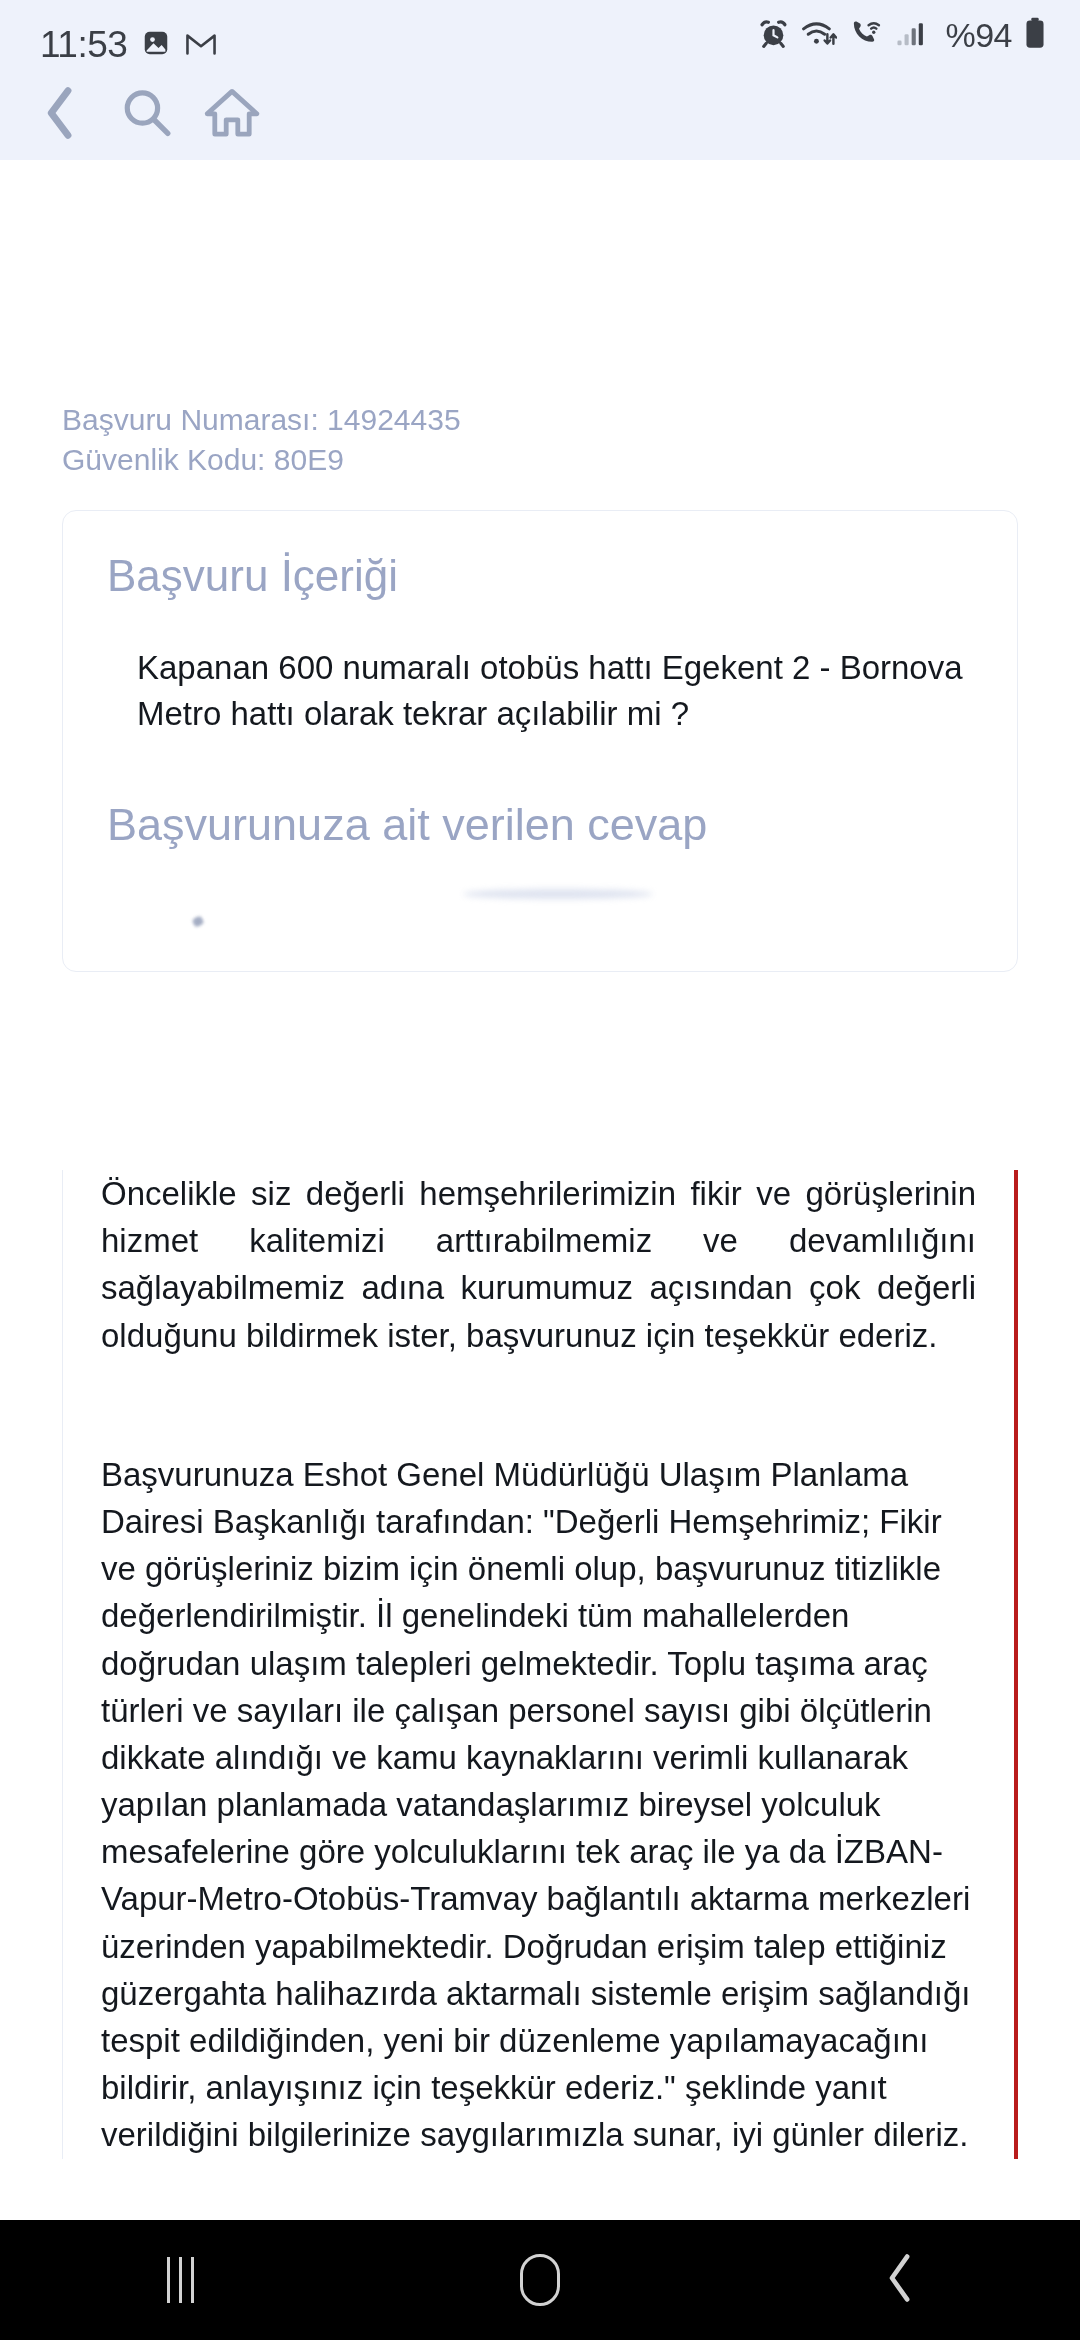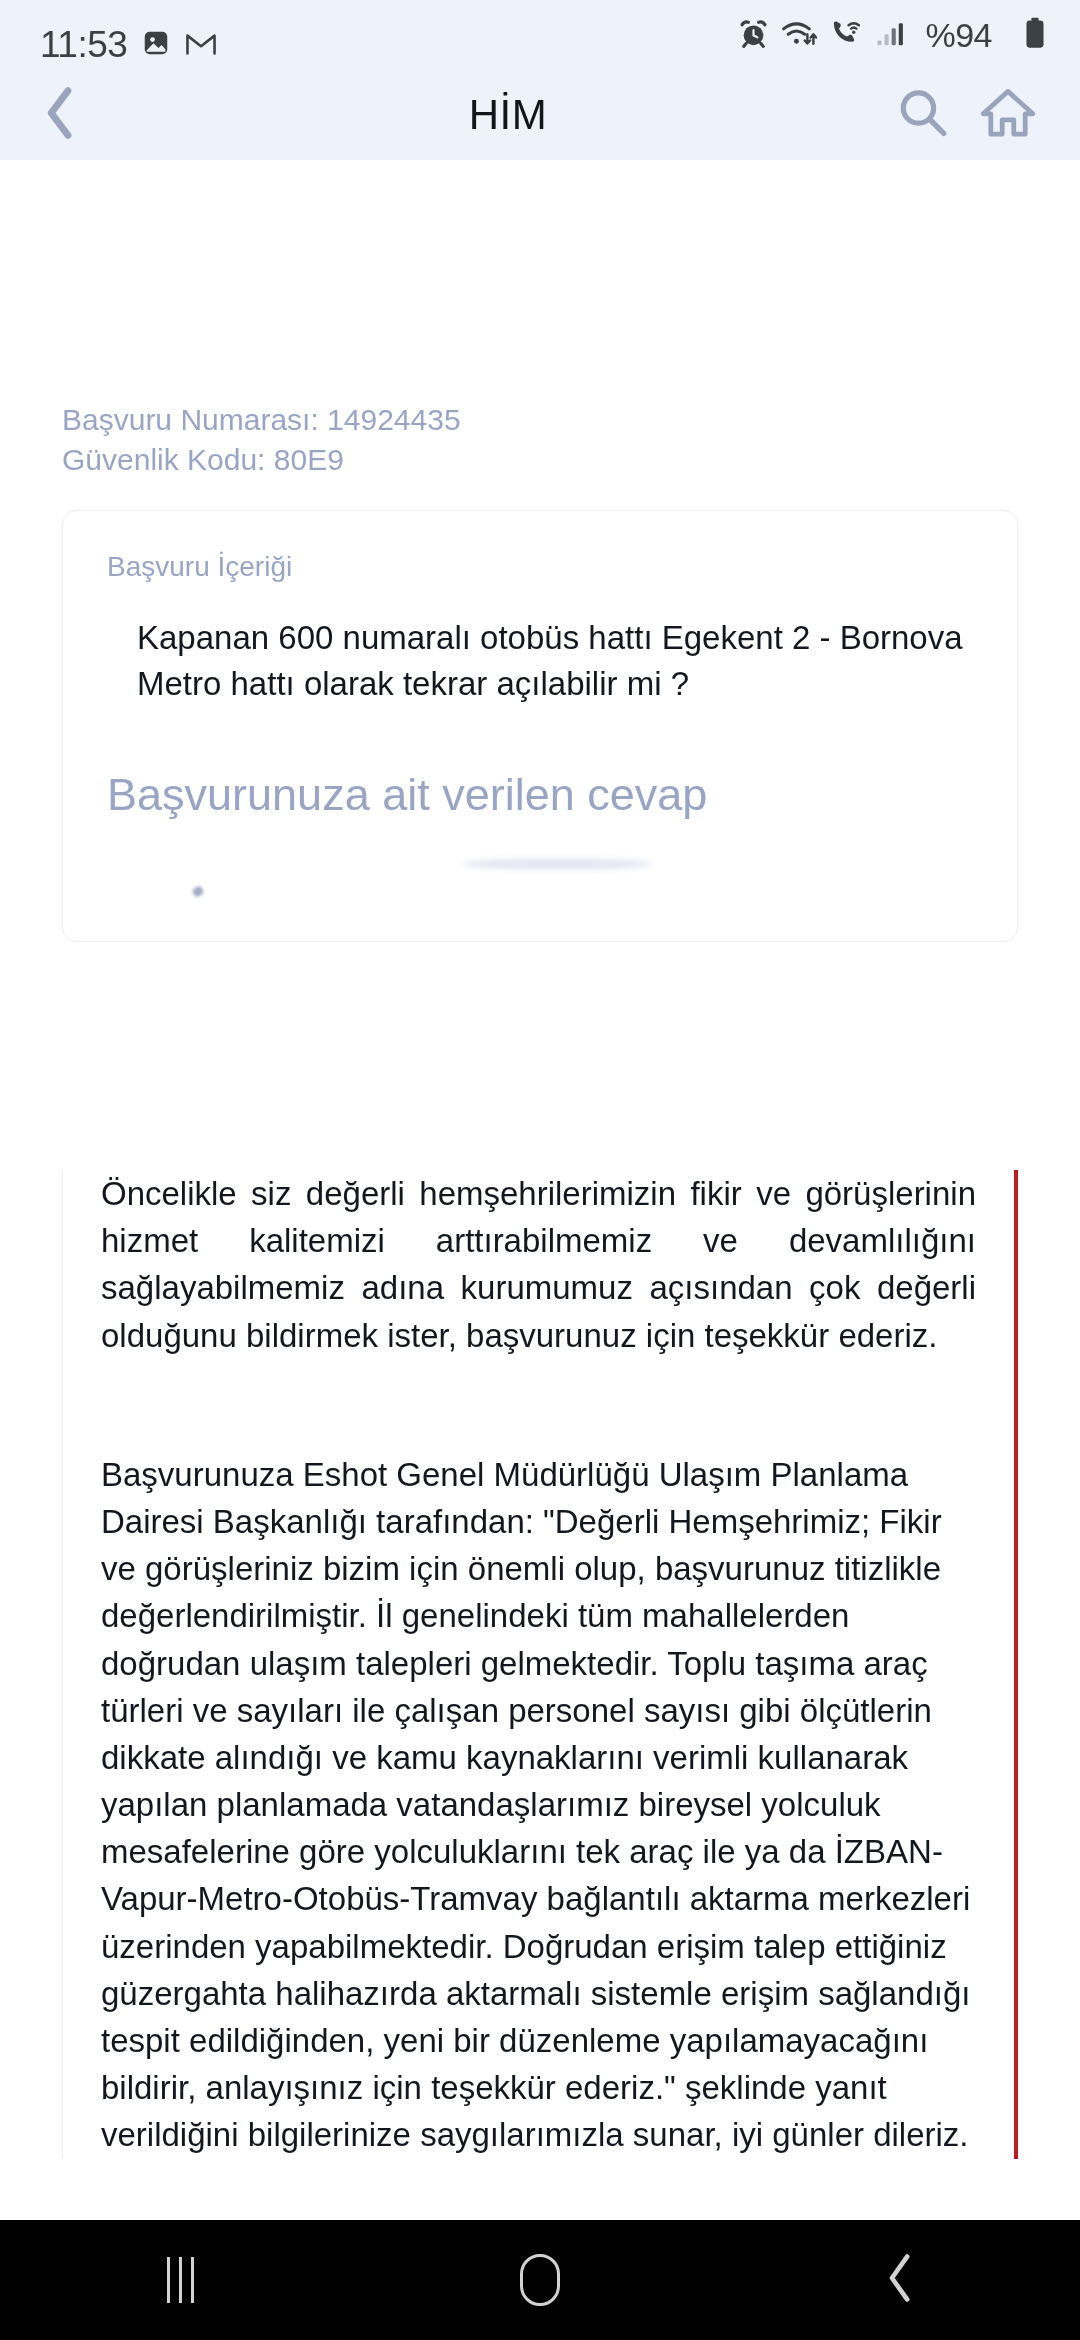--- a/index.html
+++ b/index.html
@@ -14,21 +14,21 @@
   
   .statusbar {
     position: absolute; top: 0; left: 0; width: 1080px; height: 70px;
     background: #eef2fb;
     display: flex; align-items: center;
     padding: 0 34px 0 40px;
   }
   .sb-left { display: flex; align-items: center; gap: 14px; margin-top: 20px; }
   .sb-time { font-size: 37px; color: #3b3f46; letter-spacing: -0.5px; font-weight: 400; }
   .sb-right { margin-left: auto; display: flex; align-items: center; gap: 12px; }
-  .sb-pct { font-size: 34px; color: #3b3f46; letter-spacing: -0.5px; margin: 0 20px 0 6px; }
+  .sb-pct { font-size: 34px; color: #3b3f46; letter-spacing: -0.5px; margin: 0 0 0 6px; }
   .ico { display: block; }
 
   
   .appbar {
     position: absolute; top: 70px; left: 0; width: 1080px; height: 90px;
     background: #eef2fb;
     display: flex; align-items: center;
   }
   .appbar-back { width: 120px; display: flex; align-items: center; justify-content: center; }
   .appbar-title {
@@ -48,21 +48,21 @@
 
   .card {
     position: absolute; top: 350px; left: 62px; width: 956px;
     border: 1px solid #e9edf5;
     border-radius: 14px;
     background: #ffffff;
     padding: 40px 0 0 0;
     overflow: hidden;
   }
   .card-h {
-    color: #9aa5c4; font-size: 28px; padding: 0 44px; margin-bottom: 32px;
+    color: #9aa5c4; font-size: 44px; padding: 0 44px; margin-bottom: 44px;
   }
   .card-q {
     color: #14181e; font-size: 33px; line-height: 1.4;
     padding: 0 44px 0 74px;
   }
   .card-h2 {
     color: #9aa5c4; font-size: 45px; padding: 0 44px; margin-top: 62px;
   }
   .smudge-wrap { position: relative; height: 120px; }
   .smudge {
@@ -168,21 +168,20 @@
   </div>
 
   <div class="appbar">
     <div class="appbar-back">
       <span>
         <svg width="40" height="54" viewBox="0 0 22 34">
           <path d="M16 3 L5.5 17 L16 31" fill="none" stroke="#9aa5bd" stroke-width="4.4" stroke-linecap="round" stroke-linejoin="round"></path>
         </svg>
       </span>
     </div>
-    <div class="appbar-title">HİM</div>
     <div class="appbar-actions">
       <span>
         <span>
           <svg width="54" height="54" viewBox="0 0 26 26">
             <circle cx="10.8" cy="10.6" r="7.3" fill="none" stroke="#9aa5bd" stroke-width="2.5"></circle>
             <path d="M16.2 16 L23 22.8" stroke="#9aa5bd" stroke-width="2.6" stroke-linecap="round"></path>
           </svg>
         </span>
       </span>
       <span>

